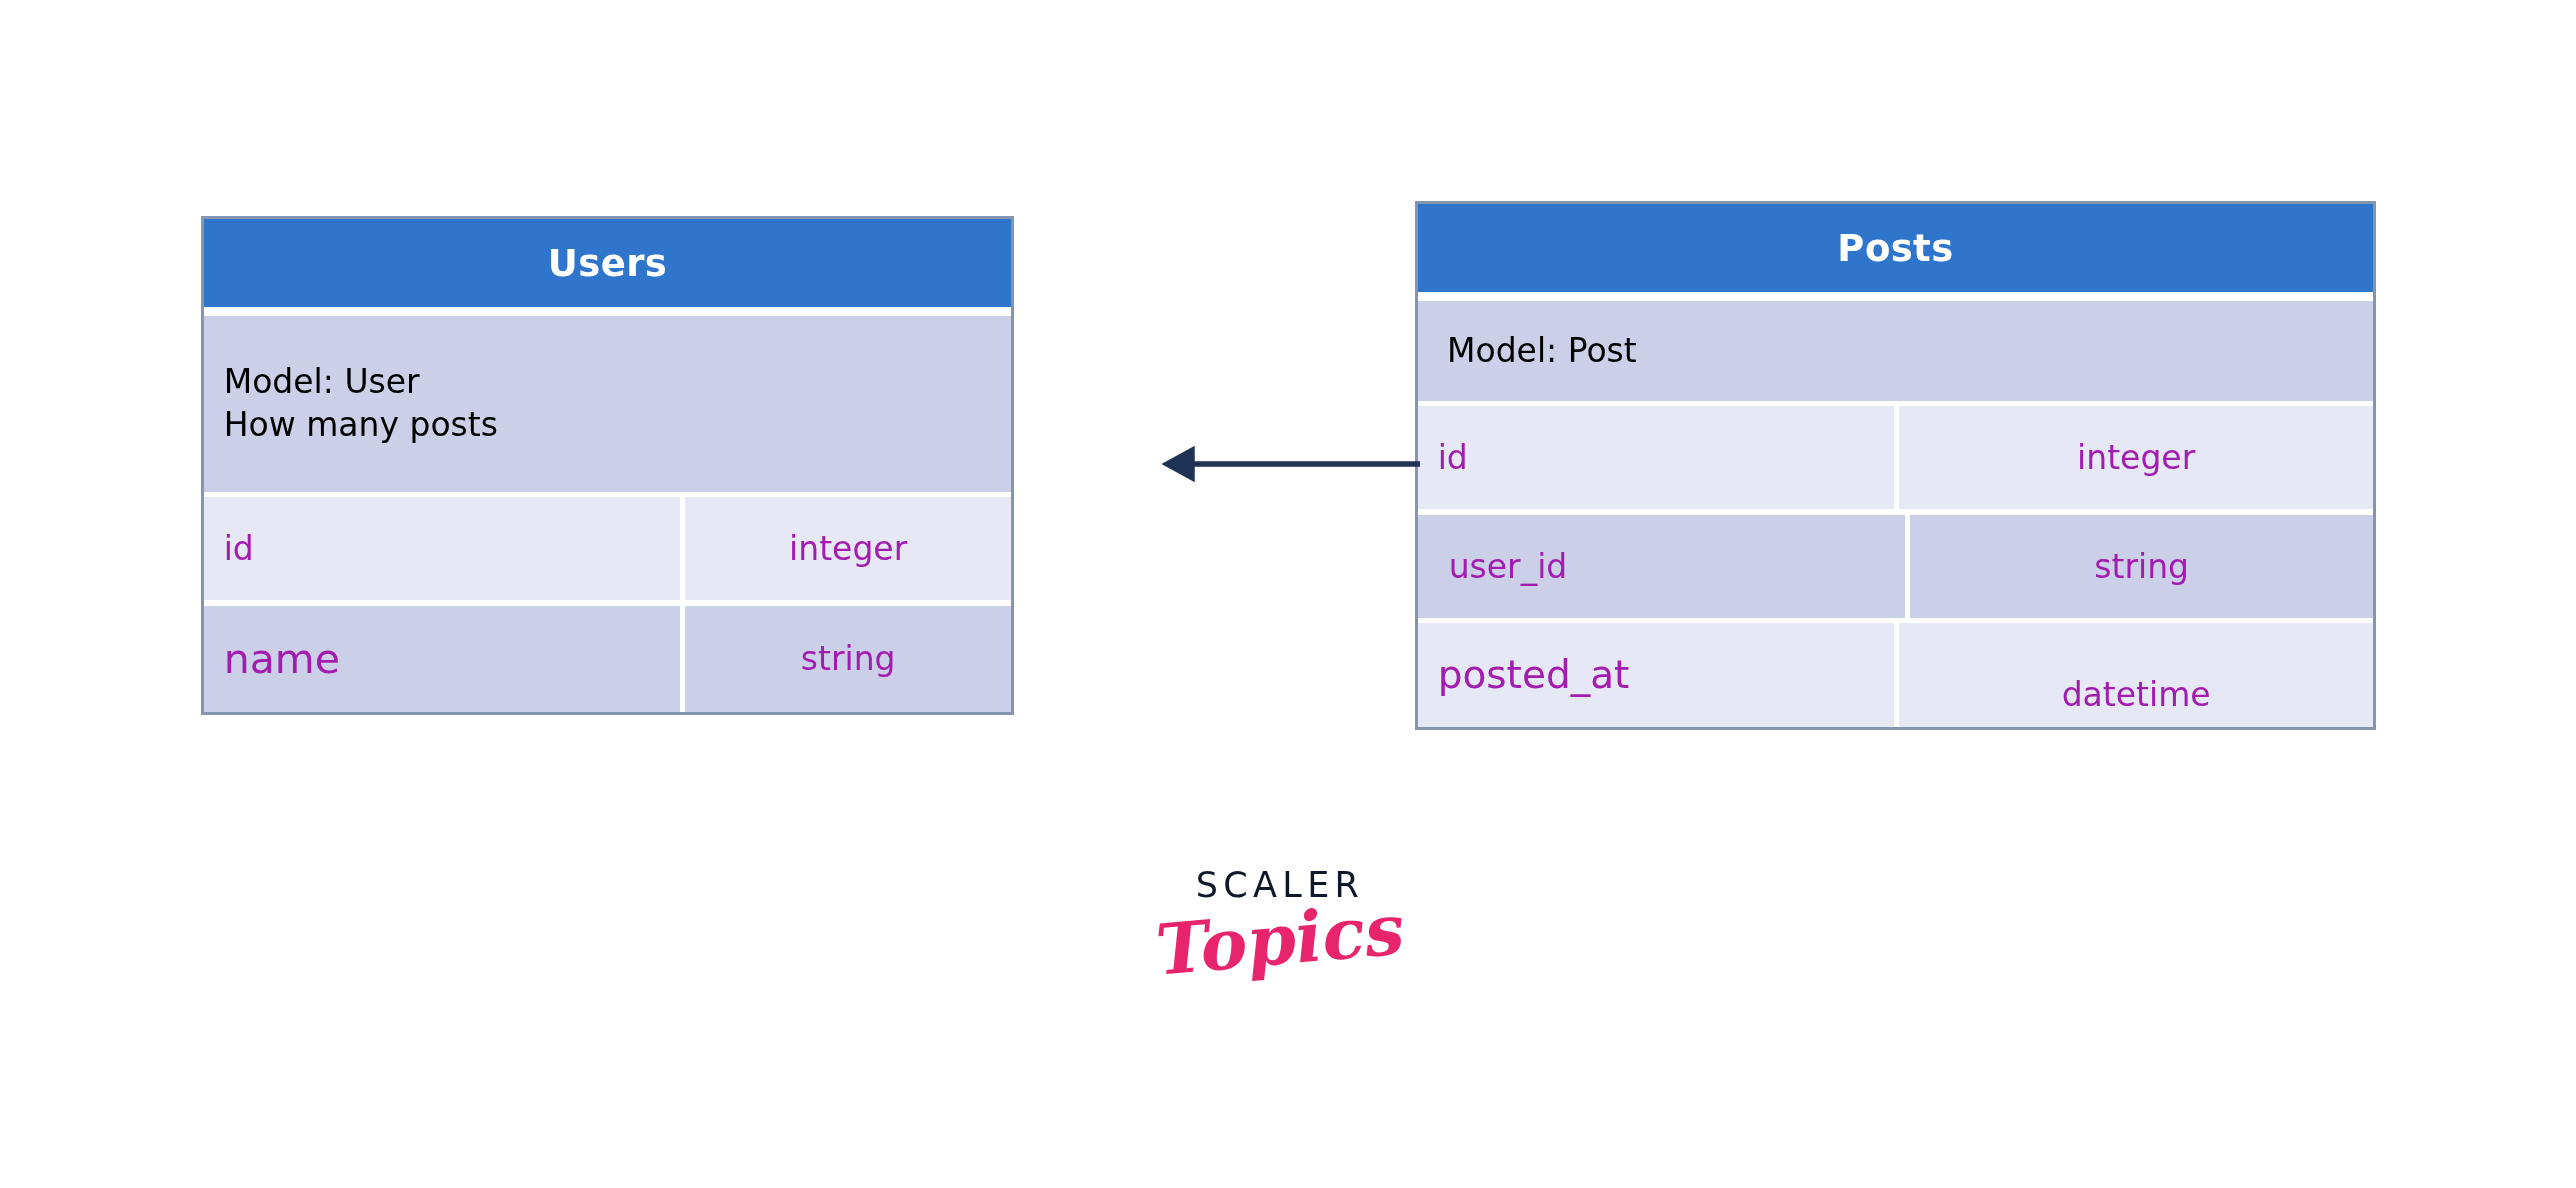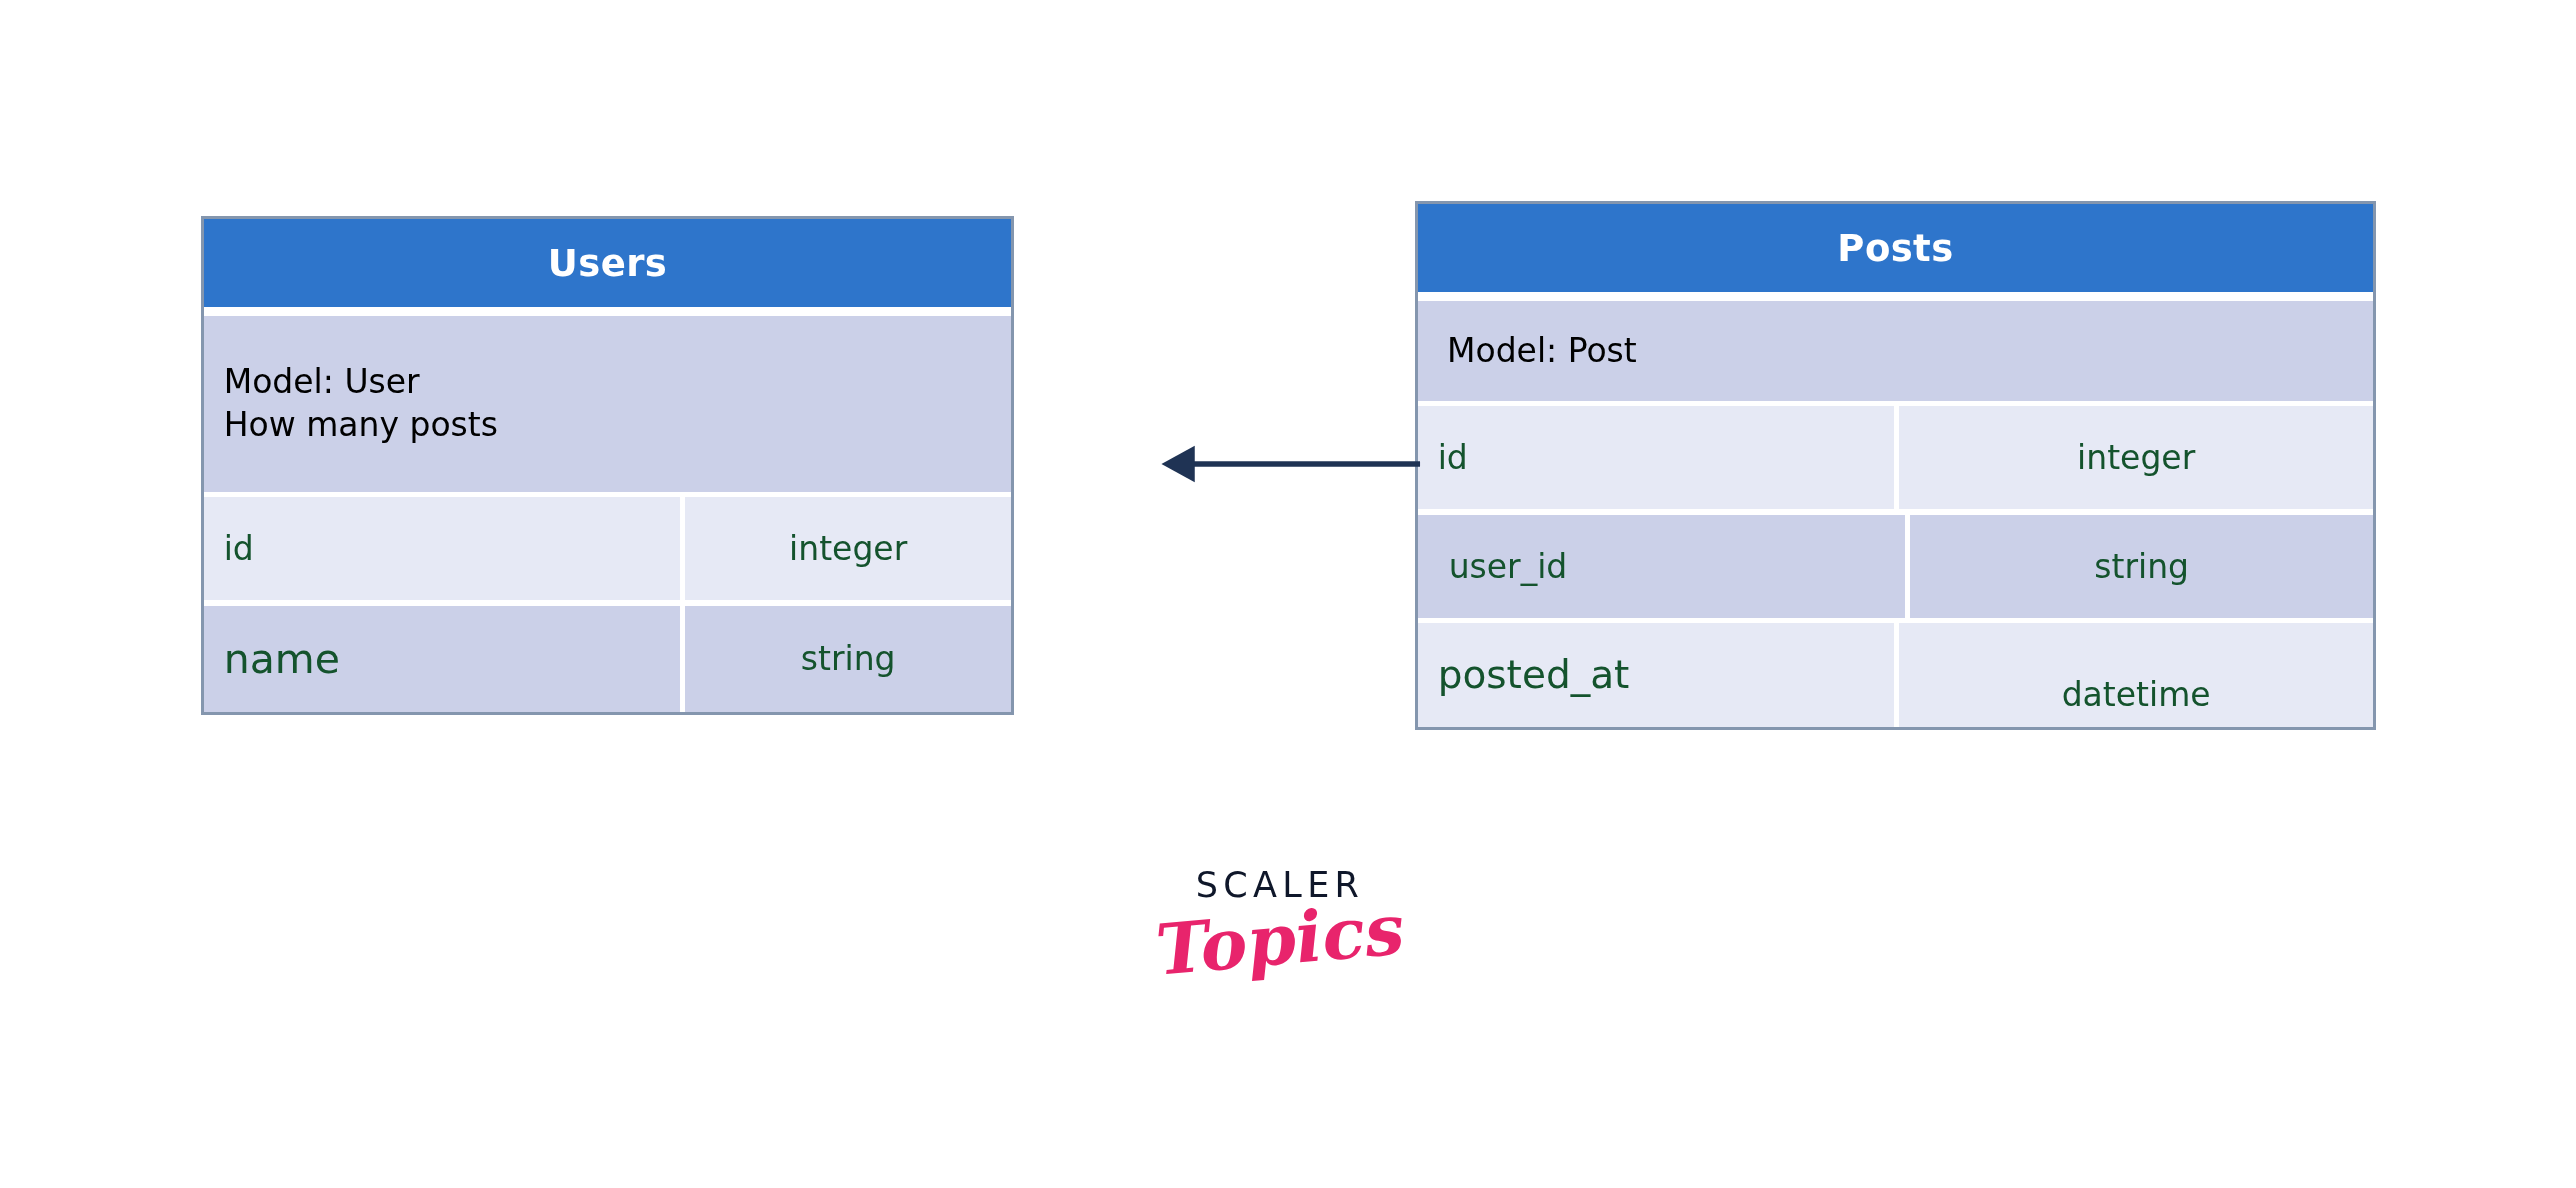--- a/index.html
+++ b/index.html
@@ -49,21 +49,21 @@
   .row.shade-dark  { background: #CBD0E8; }
   .row.shade-light { background: #E6E9F5; }
   .row-gap {
     background: #ffffff;
     flex: 0 0 5.3px;
   }
   .cell {
     box-sizing: border-box;
     display: flex;
     align-items: center;
-    color: #14532d;
+    color: #a21caf;
     overflow: hidden;
     text-align: right;
   }
   .cell.name-col {
     padding-left: 19.7px;
     justify-content: flex-start;
   }
   .cell.type-col {
     justify-content: center;
   }

